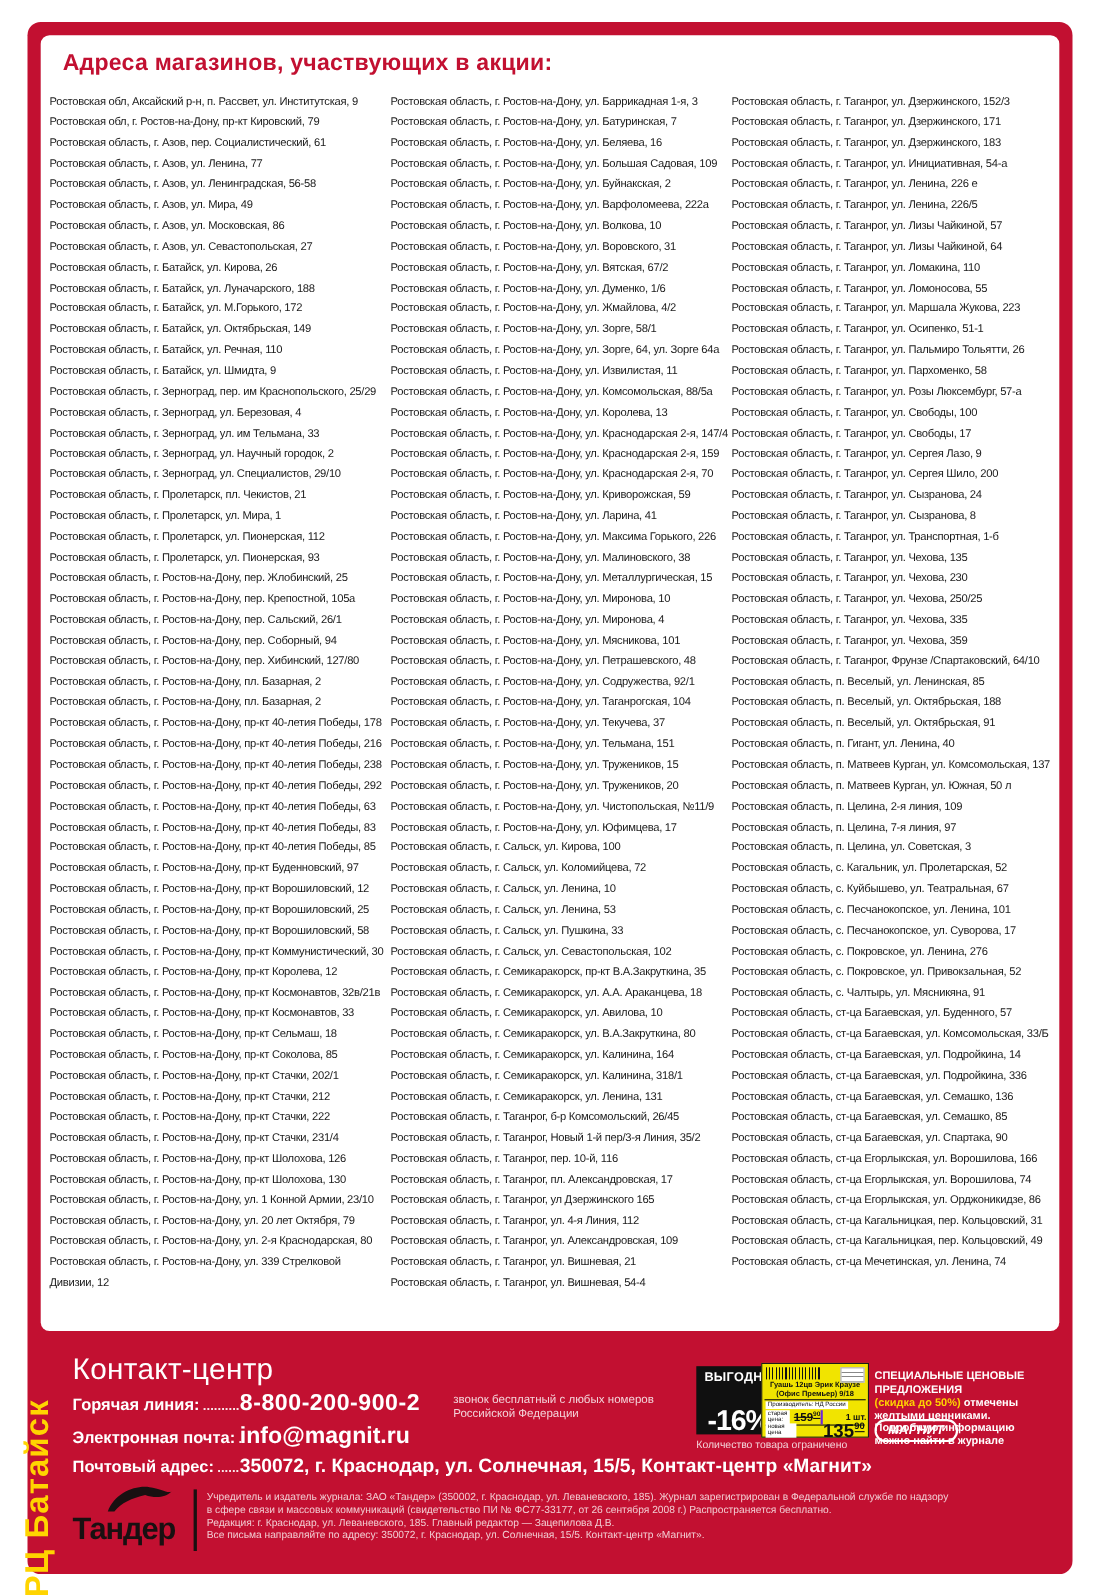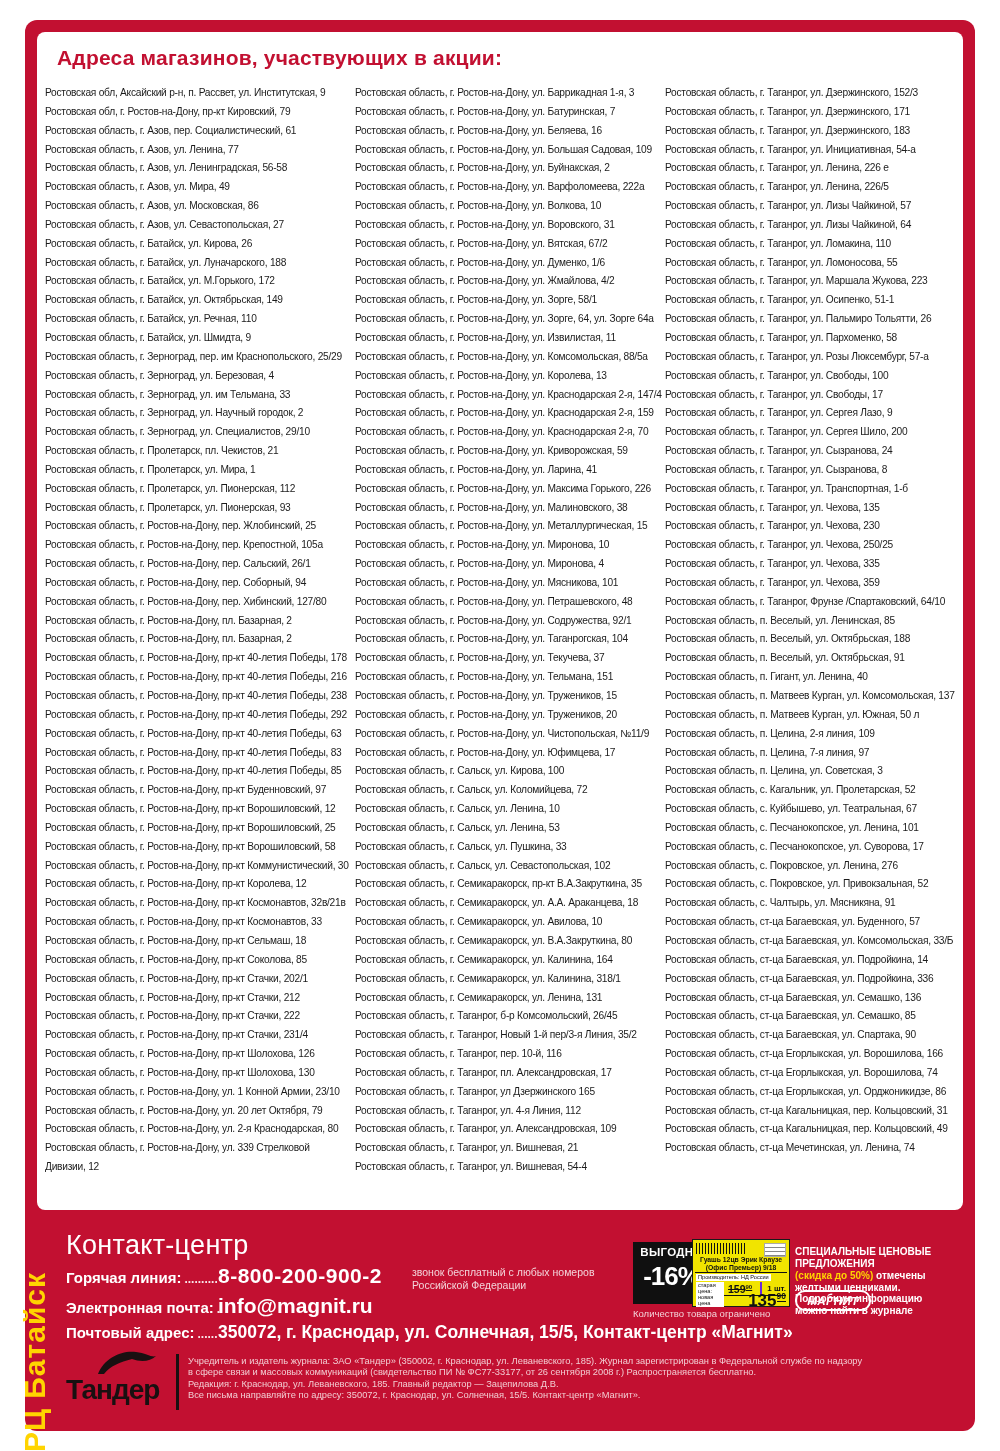--- a/index.html
+++ b/index.html
@@ -28,35 +28,35 @@
 
   .tander{position:absolute;left:66px;top:1350px;width:104px;height:70px;}
   .tander .bird{position:absolute;left:30px;top:0;}
   .tander .txt{position:absolute;left:0;top:24px;font-size:28px;font-weight:bold;color:#191011;letter-spacing:-1px;}
   .tander-bar{position:absolute;left:176px;top:1354px;width:3px;height:56px;background:#191011;}
   .legal{position:absolute;left:188px;top:1356px;}
   .legal-line{font-size:9.3px;line-height:11.3px;color:#f2ccd2;white-space:nowrap;}
 
   .disc-box{position:absolute;left:633px;top:1242px;width:77px;height:62px;background:#101010;color:#fff;}
   .vygodno{font-size:11.5px;font-weight:bold;text-align:center;margin-top:4px;letter-spacing:.3px;}
-  .pct{font-size:26px;font-weight:bold;text-align:center;margin-top:3px;letter-spacing:-1px;}
+  .pct{font-size:26px;font-weight:bold;text-align:center;margin-top:18px;letter-spacing:-1px;}
 
   .tag{position:absolute;left:692px;top:1239px;width:96px;height:66px;background:#f1e400;border:1px solid #1a1a1a;color:#111;}
   .barcode{position:absolute;left:3px;top:3px;width:50px;height:11px;
            background:repeating-linear-gradient(90deg,#111 0 1px,transparent 1px 3px);}
   .tagbox{position:absolute;right:3px;top:3px;width:20px;height:12px;background:#fff;border:1px solid #aaa;
           background-image:repeating-linear-gradient(180deg,transparent 0 3px,#888 3px 4px);}
   .pname{position:absolute;left:0;top:16px;width:100%;text-align:center;font-size:6.8px;line-height:7.6px;font-weight:bold;}
   .prule{position:absolute;left:2px;right:2px;top:32px;border-top:1px solid #111;}
   .producer{position:absolute;left:3px;top:34px;font-size:5.6px;line-height:7px;background:#fff;padding:0 2px;}
   .oldrow{position:absolute;left:3px;right:3px;top:42px;height:13px;display:flex;align-items:center;border-bottom:1px solid #111;}
   .oldlabel{font-size:5.6px;line-height:5.8px;background:#fff;padding:1px 2px;width:24px;}
   .oldprice{font-size:10.5px;font-weight:bold;text-decoration:line-through;margin-left:4px;white-space:nowrap;}
   .oldprice sup{font-size:6px;}
-  .qty{margin-left:auto;border-left:2px solid #6d28d9;padding-left:5px;font-size:8px;font-weight:bold;height:100%;display:flex;align-items:center;white-space:nowrap;}
+  .qty{margin-left:auto;border-left:2px solid #6d28d9;padding-left:21px;font-size:8px;font-weight:bold;height:100%;display:flex;align-items:center;white-space:nowrap;}
   .newrow{position:absolute;left:3px;right:3px;top:55px;height:11px;display:flex;align-items:center;}
   .newlabel{font-size:5.6px;line-height:5.8px;background:#fff;padding:1px 2px;width:24px;}
   .newprice{font-size:17px;font-weight:bold;margin-left:auto;line-height:1;white-space:nowrap;}
   .newprice sup{font-size:8.5px;border-bottom:1.5px solid #111;}
   .limited{position:absolute;left:633px;top:1308px;font-size:9.5px;color:#f3d3d9;white-space:nowrap;}
 
   .special{position:absolute;left:795px;top:1246px;width:152px;color:#fff;}
   .sp-bold{font-size:10px;line-height:11.5px;font-weight:bold;}
   .sp-hl{color:#ffd400;font-weight:bold;}
   .sp-rest{font-weight:bold;}

